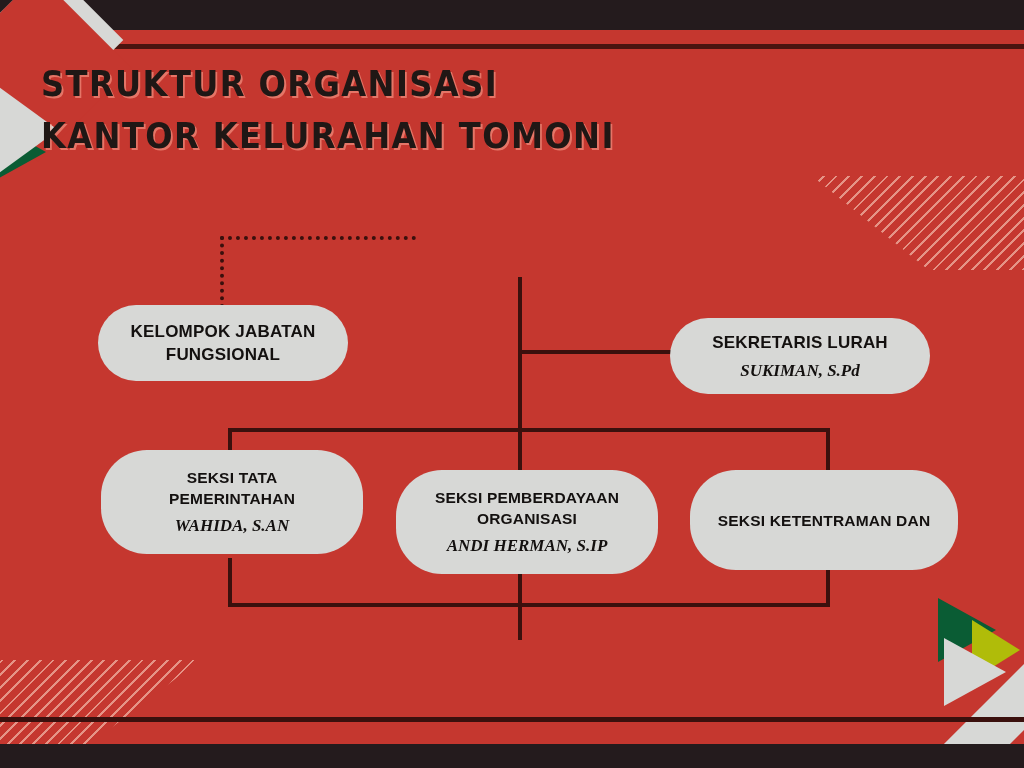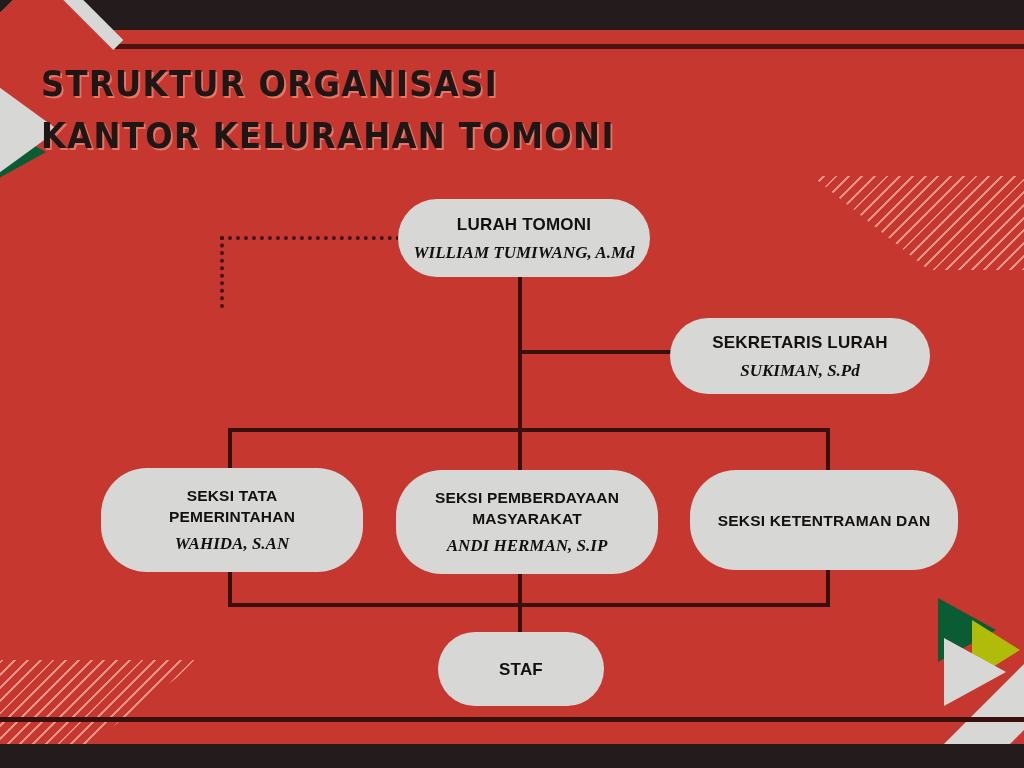--- a/index.html
+++ b/index.html
@@ -237,44 +237,41 @@
   <div class="line" style="left:228px; top:428px; width:602px; height:4px;"></div>
   <div class="line" style="left:228px; top:428px; width:4px; height:50px;"></div>
   <div class="line" style="left:518px; top:428px; width:4px; height:50px;"></div>
   <div class="line" style="left:826px; top:428px; width:4px; height:50px;"></div>
 
   <div class="line" style="left:228px; top:603px; width:602px; height:4px;"></div>
   <div class="line" style="left:228px; top:558px; width:4px; height:48px;"></div>
   <div class="line" style="left:826px; top:558px; width:4px; height:48px;"></div>
   <div class="line" style="left:518px; top:558px; width:4px; height:82px;"></div>
 
-  <div class="node" style="left:398px; top:199px; width:252px; height:78px;">
-    <div class="node-title">LURAH TOMONI</div>
-    <div class="node-name">WILLIAM TUMIWANG, A.Md</div>
-  </div>
-
+
+  <div class="node" style="left:98px; top:305px; width:250px; height:76px;">
+    <div class="node-title">KELOMPOK JABATAN</div>
+    <div class="node-title">FUNGSIONAL</div>
+  </div>
 
   <div class="node" style="left:670px; top:318px; width:260px; height:76px;">
     <div class="node-title">SEKRETARIS LURAH</div>
     <div class="node-name">SUKIMAN, S.Pd</div>
   </div>
 
-  <div class="node" style="left:101px; top:468px; width:262px; height:104px;">
+  <div class="node" style="left:101px; top:450px; width:262px; height:104px;">
     <div class="node-title small">SEKSI TATA</div>
     <div class="node-title small">PEMERINTAHAN</div>
     <div class="node-name small">WAHIDA, S.AN</div>
   </div>
 
   <div class="node" style="left:396px; top:470px; width:262px; height:104px;text-align:right;">
     <div class="node-title small">SEKSI PEMBERDAYAAN</div>
-    <div class="node-title small">MASYARAKAT</div>
+    <div class="node-title small">ORGANISASI</div>
     <div class="node-name small">ANDI HERMAN, S.IP</div>
   </div>
 
   <div class="node" style="left:690px; top:470px; width:268px; height:100px;">
     <div class="node-title small">SEKSI KETENTRAMAN DAN</div>
   </div>
 
-  <div class="node" style="left:438px; top:632px; width:166px; height:74px;">
-    <div class="node-title">STAF</div>
-  </div>
 
 </div>
 
 </body></html>

